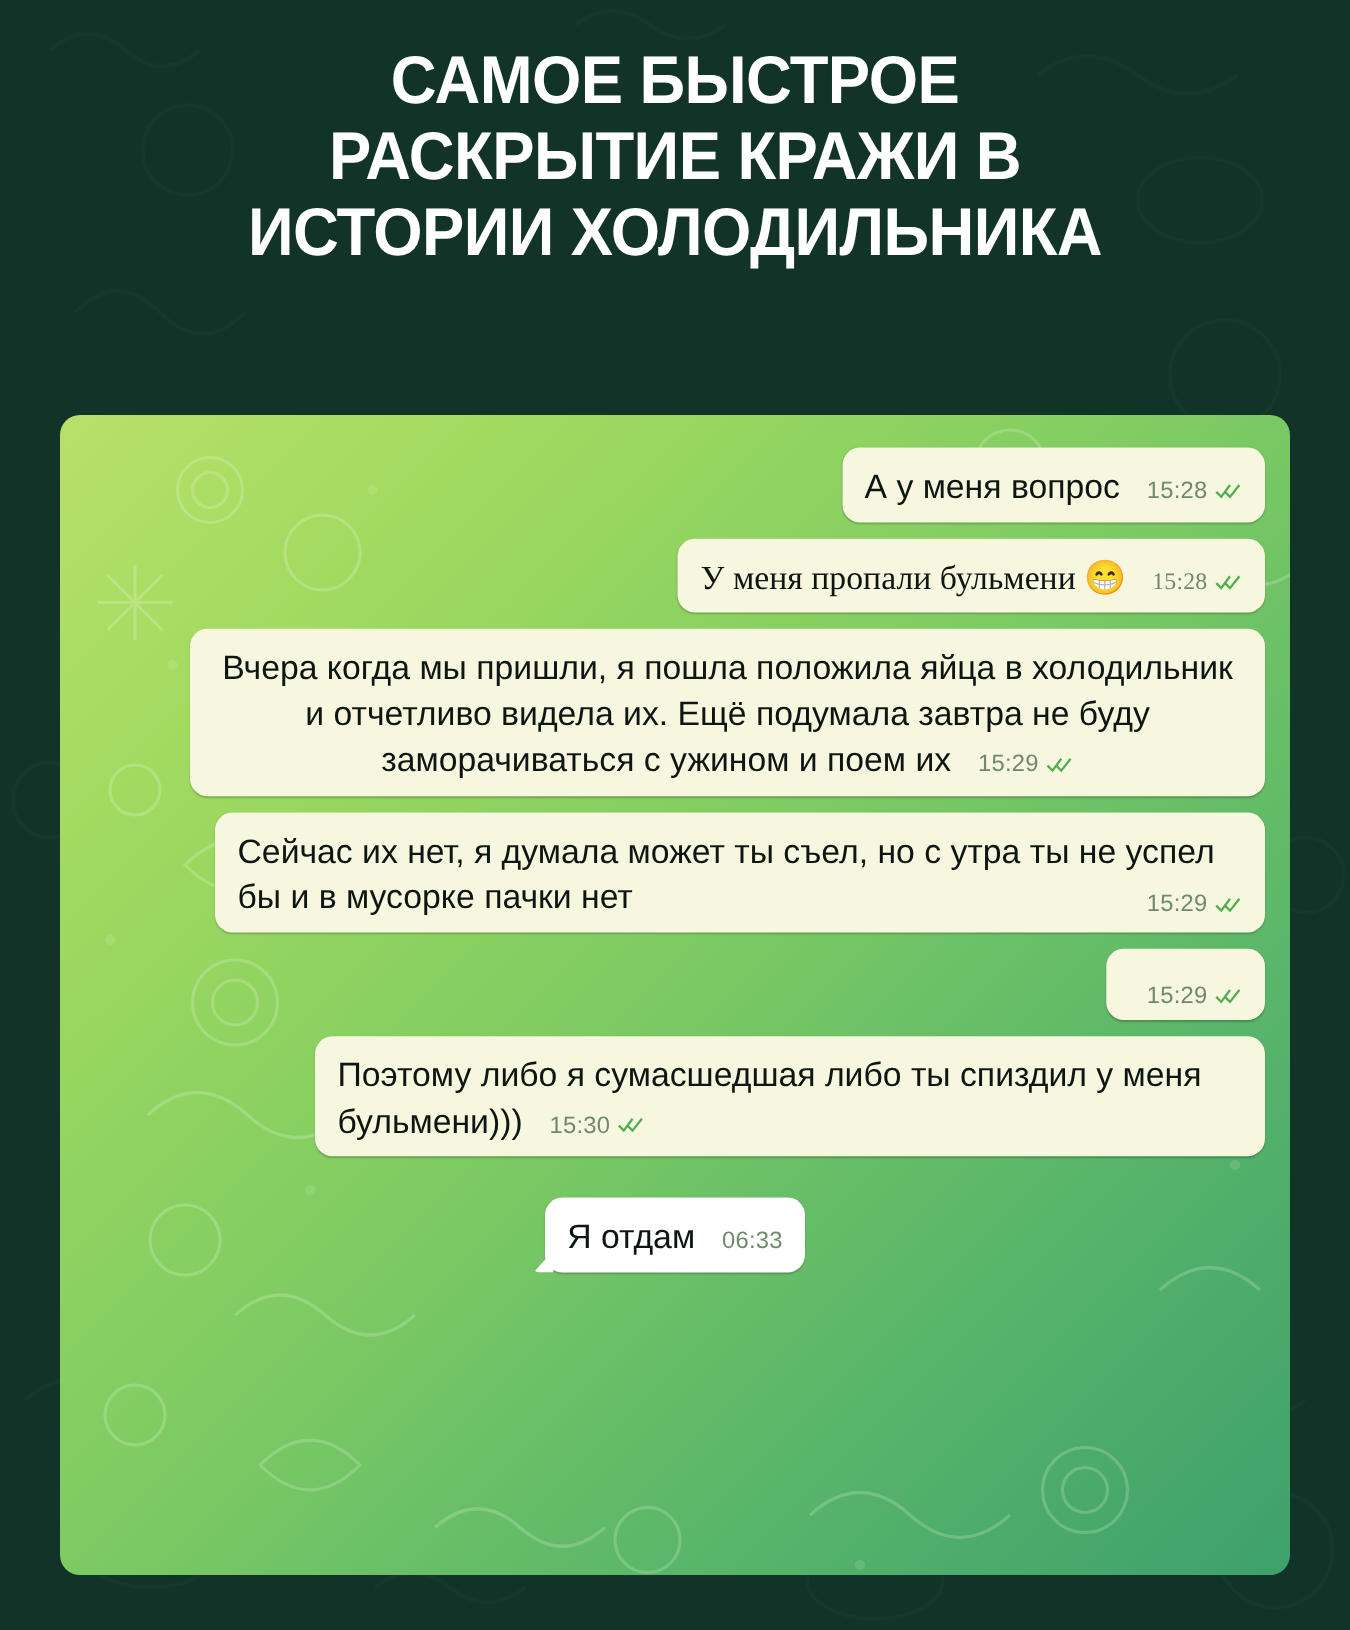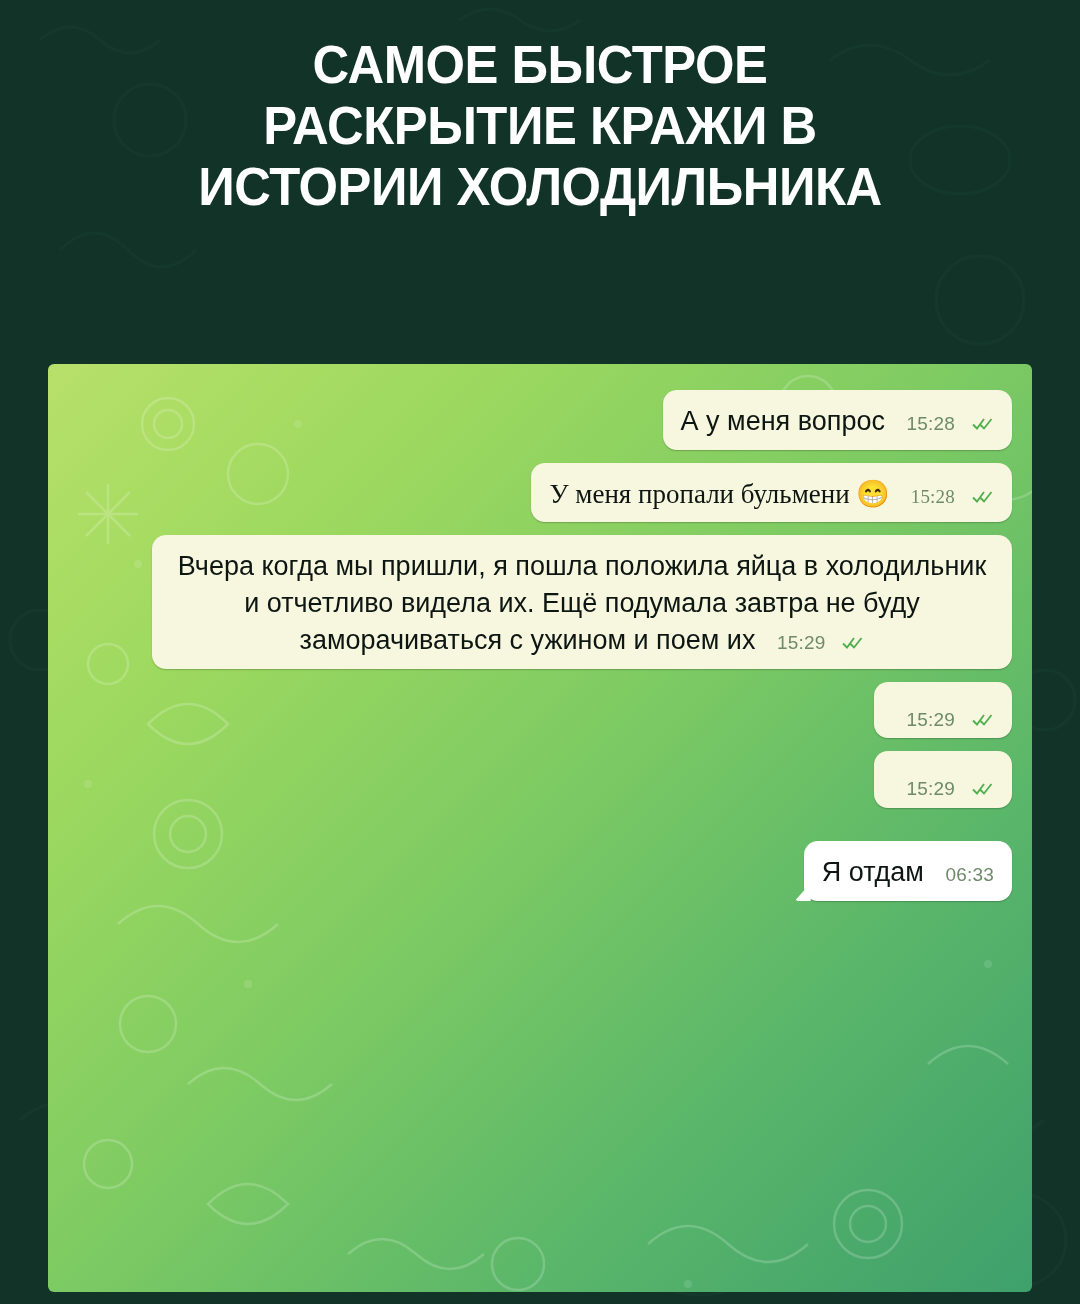--- a/index.html
+++ b/index.html
@@ -37,24 +37,24 @@
     text-transform: uppercase;
     font-family: "Liberation Sans", sans-serif;
     transform: scaleX(0.94);
   }
   .headline .line { display: block; white-space: nowrap; }
 
   
   .chat-shot {
     position: absolute;
     left: 48px;
-    top: 364px;
+    top: 332px;
     width: 984px;
     height: 928px;
-    border-radius: 6px;
+    border-radius: 16px;
     overflow: hidden;
     background: linear-gradient(135deg, #b7e06a 0%, #9ed95f 22%, #7ecb63 48%, #58b56a 75%, #3ea06c 100%);
   }
   .chat-wallpaper {
     position: absolute;
     inset: 0;
     opacity: 0.42;
     pointer-events: none;
   }
 
@@ -62,21 +62,21 @@
     position: relative;
     padding: 26px 20px 0 20px;
     display: flex;
     flex-direction: column;
     gap: 13px;
     height: 100%;
   }
 
   .row { display: flex; width: 100%; }
   .row.out { justify-content: flex-end; }
-  .row.in  { justify-content: flex-end; }
+  .row.in  { justify-content: center; }
 
   .bubble {
     position: relative;
     background: #f6f7de;
     border-radius: 14px;
     padding: 13px 18px 10px 18px;
     max-width: 880px;
     box-shadow: 0 1px 1.5px rgba(0,0,0,0.22);
     font-size: 27px;
     line-height: 1.36;
@@ -97,21 +97,21 @@
     clip-path: polygon(100% 0, 100% 100%, 0 100%);
     border-bottom-left-radius: 4px;
   }
 
   .bubble .text { display: inline; }
   .emoji { font-size: 27px; }
 
   .meta {
     display: inline-flex;
     align-items: center;
-    gap: 17px;
+    gap: 6px;
     float: right;
     margin-left: 14px;
     margin-top: 8px;
     transform: translateY(4px);
   }
   .meta .time {
     font-size: 19px;
     color: #6f8a6a;
     letter-spacing: 0.2px;
   }
@@ -252,20 +252,21 @@
                 <path d="M1 7.5 L5 11.5 L12 2" fill="none" stroke="#4fae4f" stroke-width="1.8"></path>
                 <path d="M8 7.5 L12 11.5 L19.5 2" fill="none" stroke="#4fae4f" stroke-width="1.8"></path>
               </svg>
           </span>
         </span>
       </div>
     </div>
 
     <div class="row out">
       <div class="bubble w4">
+        <span class="text">Сейчас их нет, я думала может ты съел, но с утра ты не успел бы и в мусорке пачки нет</span>
         <span class="meta">
           <span class="time">15:29</span>
           <span class="ticks">
             <svg width="22" height="14" viewBox="0 0 22 14">
                 <path d="M1 7.5 L5 11.5 L12 2" fill="none" stroke="#4fae4f" stroke-width="1.8"></path>
                 <path d="M8 7.5 L12 11.5 L19.5 2" fill="none" stroke="#4fae4f" stroke-width="1.8"></path>
               </svg>
           </span>
         </span>
       </div>
@@ -278,20 +279,34 @@
           <span class="ticks">
             <svg width="22" height="14" viewBox="0 0 22 14">
                 <path d="M1 7.5 L5 11.5 L12 2" fill="none" stroke="#4fae4f" stroke-width="1.8"></path>
                 <path d="M8 7.5 L12 11.5 L19.5 2" fill="none" stroke="#4fae4f" stroke-width="1.8"></path>
               </svg>
           </span>
         </span>
       </div>
     </div>
 
+    <div class="row out">
+      <div class="bubble w6">
+        <span class="text">Поэтому либо я сумасшедшая либо ты спиздил у меня бульмени)))</span>
+        <span class="meta inline-meta">
+          <span class="time">15:30</span>
+          <span class="ticks">
+            <svg width="22" height="14" viewBox="0 0 22 14">
+                <path d="M1 7.5 L5 11.5 L12 2" fill="none" stroke="#4fae4f" stroke-width="1.8"></path>
+                <path d="M8 7.5 L12 11.5 L19.5 2" fill="none" stroke="#4fae4f" stroke-width="1.8"></path>
+              </svg>
+          </span>
+        </span>
+      </div>
+    </div>
 
     <div class="row in last-row">
       <div class="bubble in-bubble w7">
         <span class="text">Я отдам</span>
         <span class="meta inline-meta">
           <span class="time">06:33</span>
         </span>
       </div>
     </div>
 

